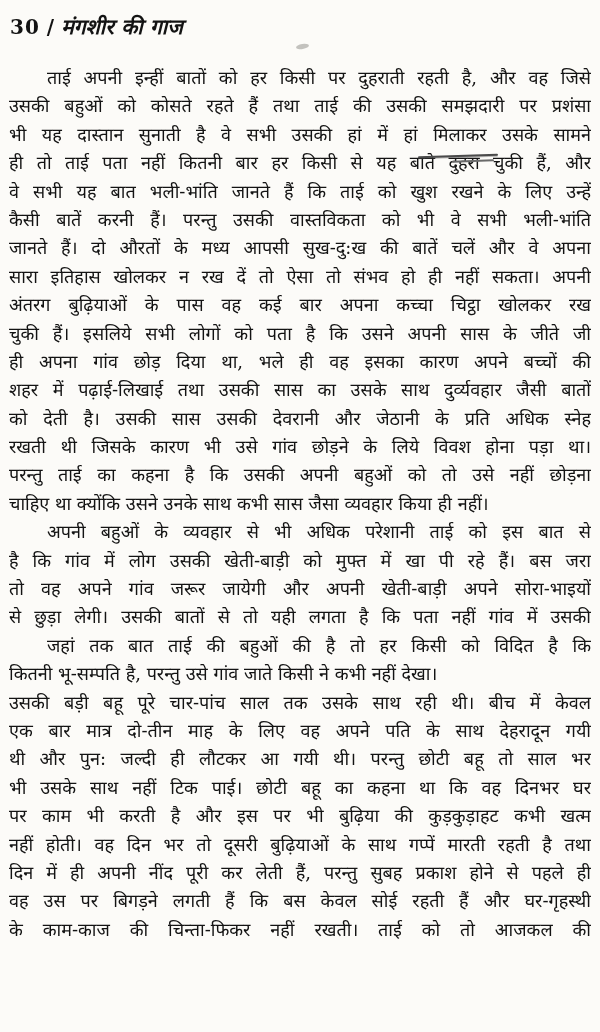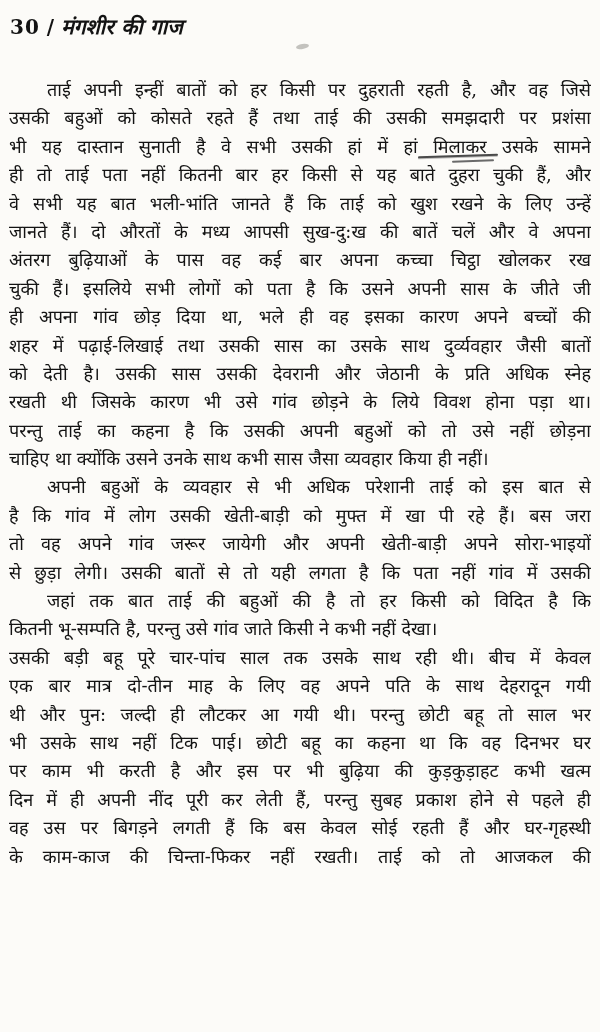--- a/index.html
+++ b/index.html
@@ -17,21 +17,21 @@
     padding: 12px 4px 0 10px;
     height: 28px;
     font-size: 20px;
     font-weight: bold;
     white-space: nowrap;
   }
   .header .num { letter-spacing: 1px; }
   .header .sep { margin: 0 7px; font-weight: bold; }
   .header .title { font-style: italic; font-size: 21px; }
   .body {
-    margin-top: 36px;
+    margin-top: 24px;
     padding: 0 9px;
     font-size: 18px;
     font-weight: 500;
   }
   .line {
     height: 28.4px;
     line-height: 28.4px;
     text-align: justify;
     text-align-last: justify;
     overflow: hidden;
@@ -60,40 +60,43 @@
 <div class="page">
   <div class="header">
     <span class="num">30</span><span class="sep">/</span><span class="title">मंगशीर की गाज</span>
   </div>
   <div class="body">
       <div class="line indent">ताई अपनी इन्हीं बातों को हर किसी पर दुहराती रहती है, और वह जिसे</div>
       <div class="line">उसकी बहुओं को कोसते रहते हैं तथा ताई की उसकी समझदारी पर प्रशंसा</div>
       <div class="line">भी यह दास्तान सुनाती है वे सभी उसकी हां में हां मिलाकर उसके सामने</div>
       <div class="line">ही तो ताई पता नहीं कितनी बार हर किसी से यह बाते दुहरा चुकी हैं, और</div>
       <div class="line">वे सभी यह बात भली-भांति जानते हैं कि ताई को खुश रखने के लिए उन्हें</div>
+      <div class="line">कैसी बातें करनी हैं। परन्तु उसकी वास्तविकता को भी वे सभी भली-भांति</div>
       <div class="line">जानते हैं। दो औरतों के मध्य आपसी सुख-दु:ख की बातें चलें और वे अपना</div>
+      <div class="line">सारा इतिहास खोलकर न रख दें तो ऐसा तो संभव हो ही नहीं सकता। अपनी</div>
       <div class="line">अंतरग बुढ़ियाओं के पास वह कई बार अपना कच्चा चिट्ठा खोलकर रख</div>
       <div class="line">चुकी हैं। इसलिये सभी लोगों को पता है कि उसने अपनी सास के जीते जी</div>
       <div class="line">ही अपना गांव छोड़ दिया था, भले ही वह इसका कारण अपने बच्चों की</div>
       <div class="line">शहर में पढ़ाई-लिखाई तथा उसकी सास का उसके साथ दुर्व्यवहार जैसी बातों</div>
       <div class="line">को देती है। उसकी सास उसकी देवरानी और जेठानी के प्रति अधिक स्नेह</div>
       <div class="line">रखती थी जिसके कारण भी उसे गांव छोड़ने के लिये विवश होना पड़ा था।</div>
       <div class="line">परन्तु ताई का कहना है कि उसकी अपनी बहुओं को तो उसे नहीं छोड़ना</div>
       <div class="line last">चाहिए था क्योंकि उसने उनके साथ कभी सास जैसा व्यवहार किया ही नहीं।</div>
       <div class="line indent">अपनी बहुओं के व्यवहार से भी अधिक परेशानी ताई को इस बात से</div>
       <div class="line">है कि गांव में लोग उसकी खेती-बाड़ी को मुफ्त में खा पी रहे हैं। बस जरा</div>
       <div class="line">तो वह अपने गांव जरूर जायेगी और अपनी खेती-बाड़ी अपने सोरा-भाइयों</div>
       <div class="line">से छुड़ा लेगी। उसकी बातों से तो यही लगता है कि पता नहीं गांव में उसकी</div>
       <div class="line indent">जहां तक बात ताई की बहुओं की है तो हर किसी को विदित है कि</div>
       <div class="line last">कितनी भू-सम्पति है, परन्तु उसे गांव जाते किसी ने कभी नहीं देखा।</div>
       <div class="line">उसकी बड़ी बहू पूरे चार-पांच साल तक उसके साथ रही थी। बीच में केवल</div>
       <div class="line">एक बार मात्र दो-तीन माह के लिए वह अपने पति के साथ देहरादून गयी</div>
       <div class="line">थी और पुन: जल्दी ही लौटकर आ गयी थी। परन्तु छोटी बहू तो साल भर</div>
       <div class="line">भी उसके साथ नहीं टिक पाई। छोटी बहू का कहना था कि वह दिनभर घर</div>
       <div class="line">पर काम भी करती है और इस पर भी बुढ़िया की कुड़कुड़ाहट कभी खत्म</div>
+      <div class="line">नहीं होती। वह दिन भर तो दूसरी बुढ़ियाओं के साथ गप्पें मारती रहती है तथा</div>
       <div class="line">दिन में ही अपनी नींद पूरी कर लेती हैं, परन्तु सुबह प्रकाश होने से पहले ही</div>
       <div class="line">वह उस पर बिगड़ने लगती हैं कि बस केवल सोई रहती हैं और घर-गृहस्थी</div>
       <div class="line">के काम-काज की चिन्ता-फिकर नहीं रखती। ताई को तो आजकल की</div>
     </div>
   <div class="artifact artifact-underline-1"></div>
   <div class="artifact artifact-underline-2"></div>
   <div class="artifact artifact-speck"></div>
 </div>
 
 </body></html>

